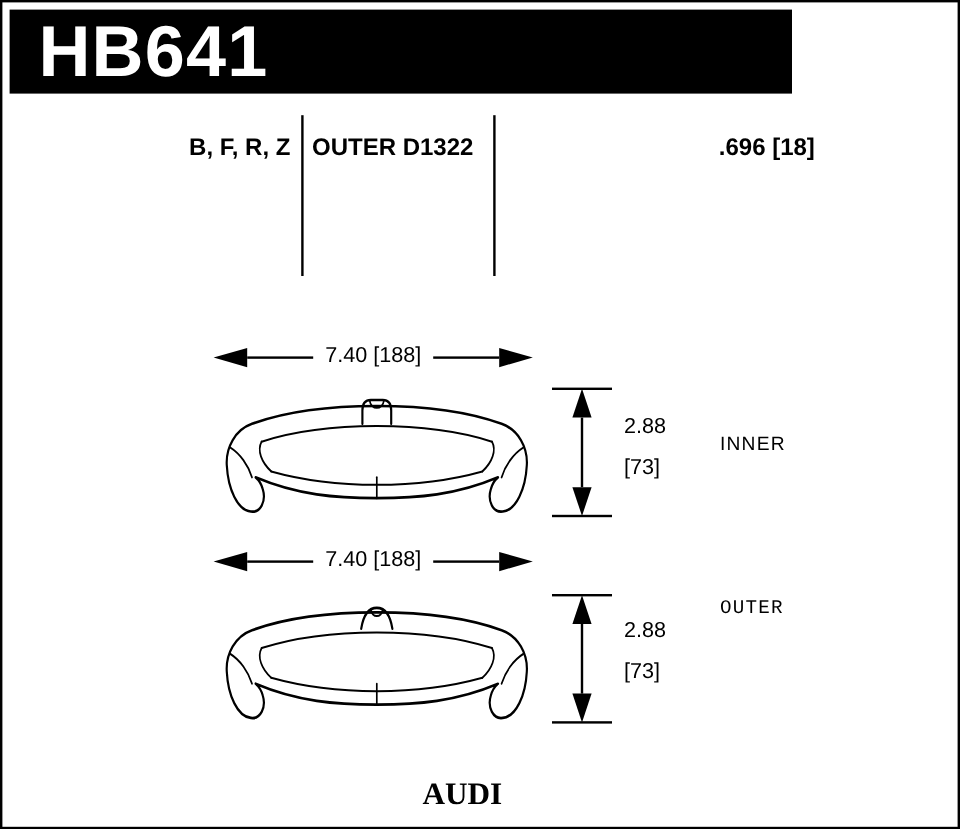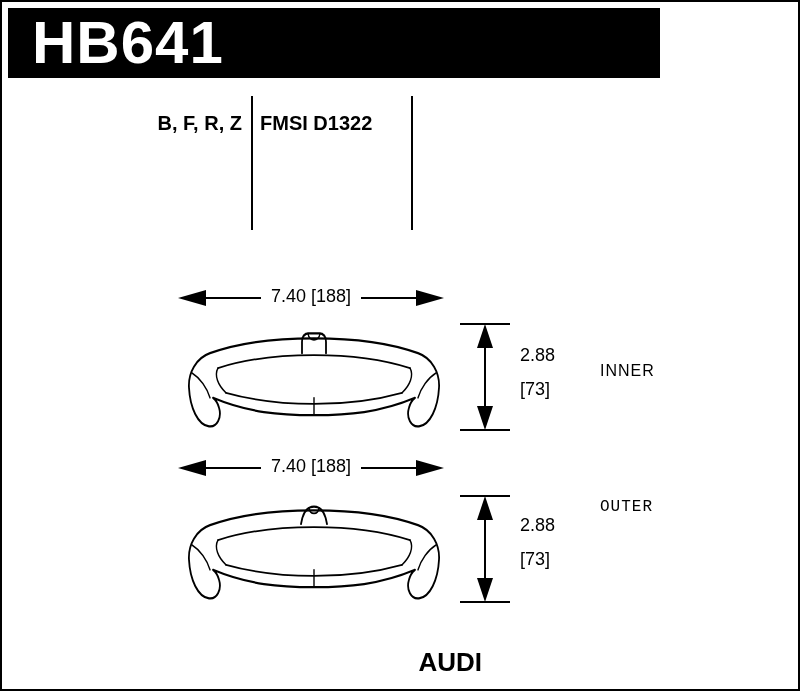--- a/index.html
+++ b/index.html
@@ -26,36 +26,37 @@
   .arr-left  { border-top:8px solid transparent; border-bottom:8px solid transparent; border-right:28px solid #000; }
   .arr-right { border-top:8px solid transparent; border-bottom:8px solid transparent; border-left:28px solid #000; }
   .arr-up    { border-left:8px solid transparent; border-right:8px solid transparent; border-bottom:24px solid #000; }
   .arr-down  { border-left:8px solid transparent; border-right:8px solid transparent; border-top:24px solid #000; }
 
   .vdim { display:flex; flex-direction:column; align-items:center; width:16px; }
   .vdim .vline { flex:1; width:2px; background:#000; }
   .ext-line { height:2px; background:#000; width:50px; }
 
   .side-label { font-size:16px; letter-spacing:1px; white-space:nowrap; }
-  .vehicle { font-size:26px; font-weight:bold; text-align:right; width:130px; }
+  .vehicle { font-size:26px; font-weight:bold; text-align:left; width:130px;font-family:Liberation Serif, serif; }
   .pad-svg { stroke:#000; fill:none; }
 </style>
 </head>
 <body>
 
 <div class="canvas">
 
   <div class="abs header-bar">
     <span class="part-number">HB641</span>
   </div>
 
   <div class="abs spec spec-compounds">B, F, R, Z</div>
   <div class="abs vrule vrule-1"></div>
-  <div class="abs spec spec-fmsi">FMSI D1322</div>
+  <div class="abs spec spec-fmsi">OUTER D1322</div>
   <div class="abs vrule vrule-2"></div>
+  <div class="abs spec spec-thickness">.696 [18]</div>
 
   <div class="abs hdim" style="left:176px; top:283px; width:266px;">
     <span class="arr arr-left"></span>
     <span class="hline"></span>
     <span class="dim-text">7.40 [188]</span>
     <span class="hline"></span>
     <span class="arr arr-right"></span>
   </div>
 
   <svg class="abs pad-svg" style="left:172px; top:314px;" width="280" height="114" viewBox="0 0 280 92" preserveAspectRatio="none">

